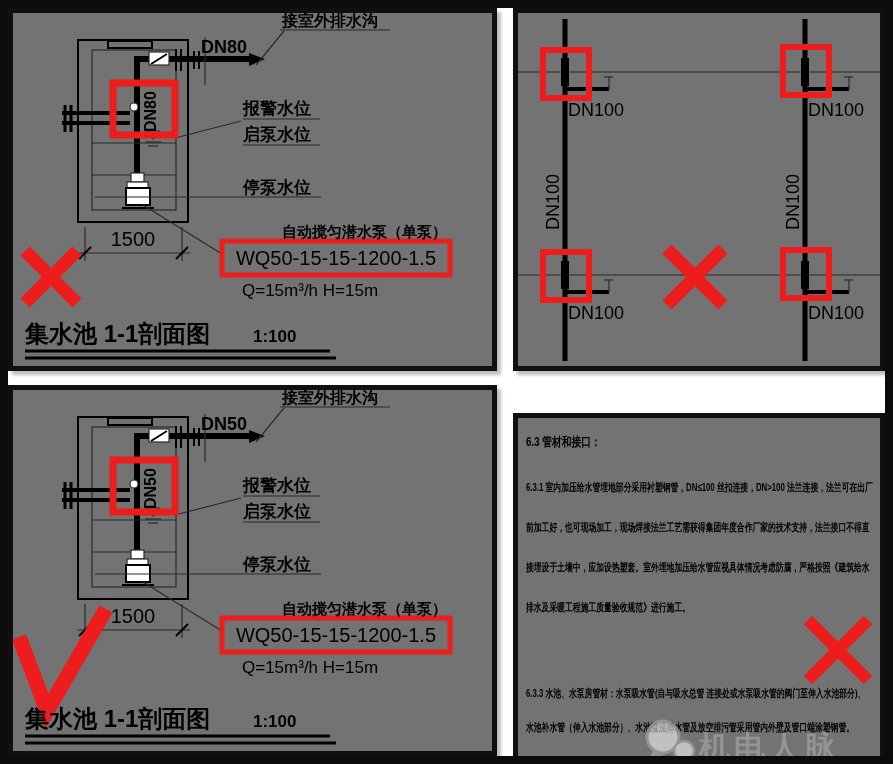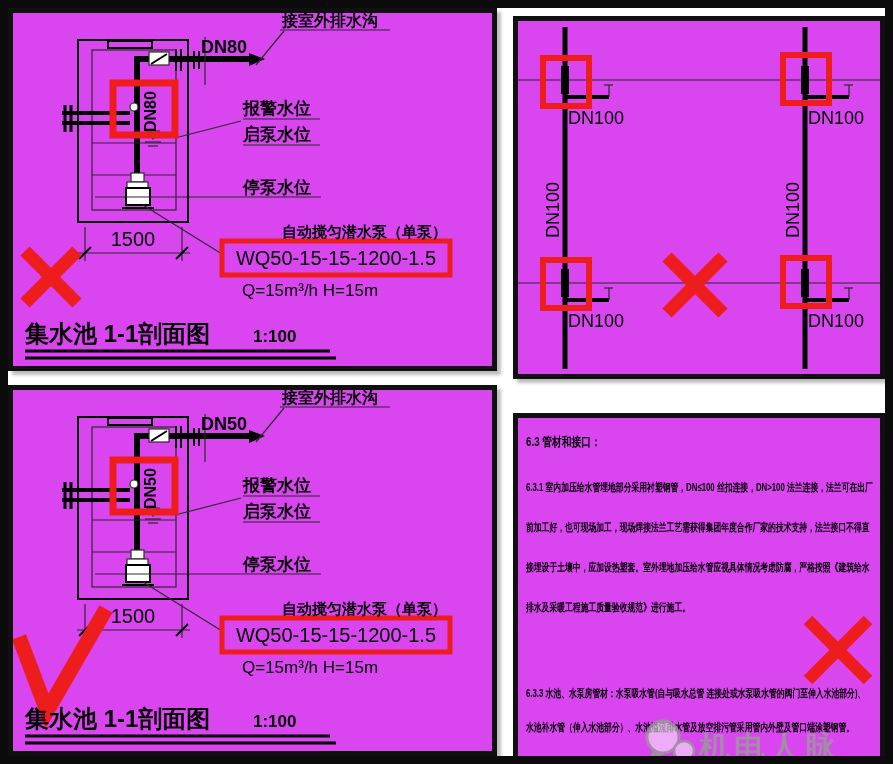--- a/index.html
+++ b/index.html
@@ -1,22 +1,22 @@
 <!DOCTYPE html>
 <html><head>
 <meta charset="utf-8">
 <style>
   html,body{margin:0;padding:0;background:#e9e9e9;}
   .canvas{position:relative;width:893px;height:764px;background:#fff;overflow:hidden;
           font-family:"Liberation Sans","DejaVu Sans",sans-serif;}
   .frame{position:absolute;inset:0;border:8px solid #0b0b0b;pointer-events:none;z-index:60;}
-  .panel{position:absolute;background:#d946ef;border:5px solid #101010;overflow:hidden;
+  .panel{position:absolute;background:#737373;border:5px solid #101010;overflow:hidden;
          box-shadow:4px 4px 3px rgba(110,110,110,.45);}
   .p-tl{left:8px;top:8px;width:479px;height:353px;}
-  .p-tr{left:513px;top:16px;width:362px;height:353px;}
+  .p-tr{left:513px;top:8px;width:362px;height:353px;}
   .p-bl{left:8px;top:385px;width:479px;height:361px;}
   .p-br{left:513px;top:385px;width:362px;height:361px;margin-top:28px;}
   svg{display:block;}
   svg text{font-family:"Liberation Sans","DejaVu Sans",sans-serif;fill:#000;}
   .hz{font-weight:bold;}
   .thin{stroke:#2b2b2b;stroke-width:1.2;}
   .med{stroke:#000;stroke-width:2;}
   .pipe{stroke:#000;stroke-width:6;}
   .red{stroke:#ee1d1d;fill:none;}
   

